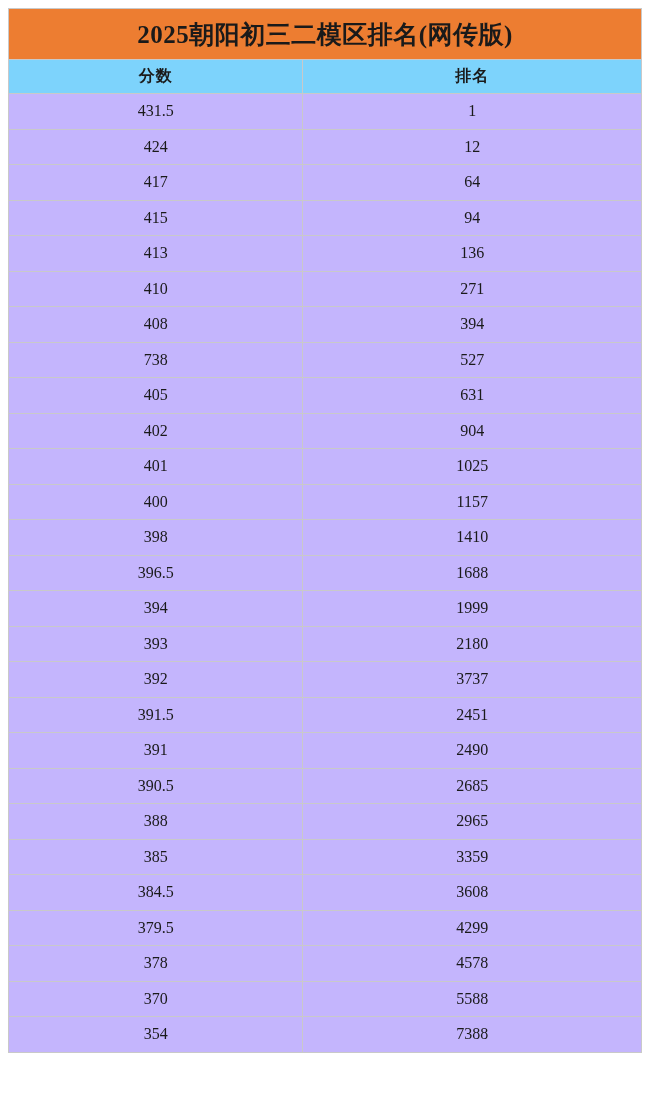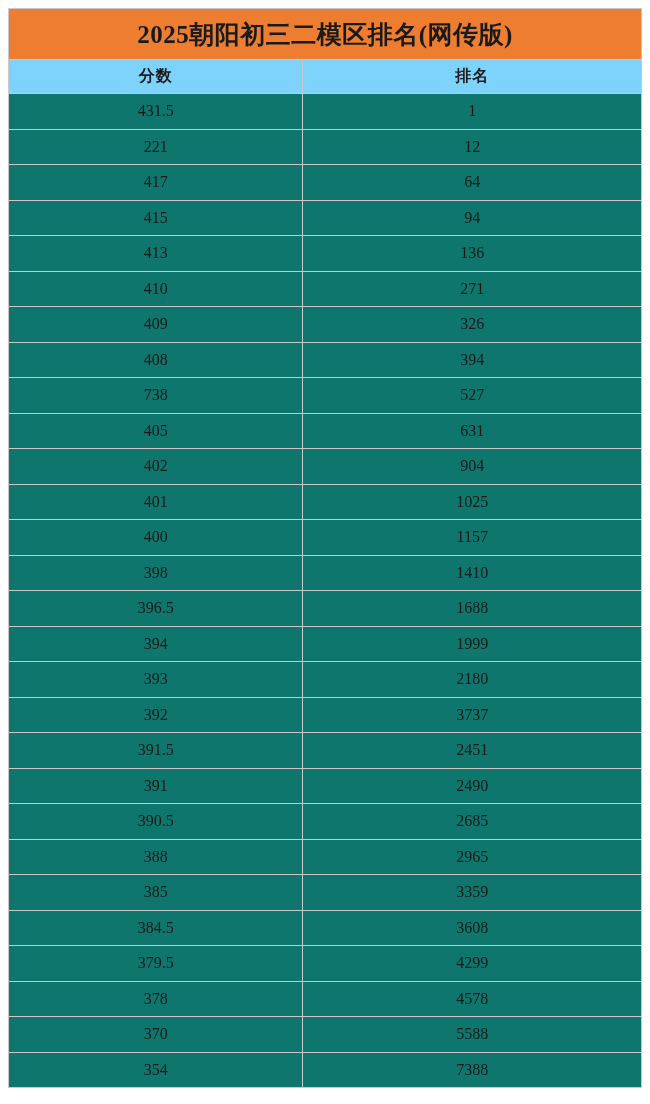--- a/index.html
+++ b/index.html
@@ -44,21 +44,21 @@
   .header-cell {
     background: #7dd3fc;
     font-size: 16px;
     font-weight: bold;
     height: 31px;
     letter-spacing: 1px;
   }
   .data-cell {
     font-size: 16px;
     height: 32.5px;
-    background: #0f766e;
+    background: #c4b5fd;
   }
   .col-score { width: 46.5%; }
   .col-rank  { width: 53.5%; }
 </style>
 </head>
 <body>
 
 <div class="sheet">
   <table class="rank-table">
     <colgroup>
@@ -72,42 +72,38 @@
       <tr>
         <td class="header-cell">分数</td>
         <td class="header-cell">排名</td>
       </tr>
 
       <tr>
           <td class="data-cell">431.5</td>
           <td class="data-cell">1</td>
         </tr>
         <tr>
-          <td class="data-cell">221</td>
+          <td class="data-cell">424</td>
           <td class="data-cell">12</td>
         </tr>
         <tr>
           <td class="data-cell">417</td>
           <td class="data-cell">64</td>
         </tr>
         <tr>
           <td class="data-cell">415</td>
           <td class="data-cell">94</td>
         </tr>
         <tr>
           <td class="data-cell">413</td>
           <td class="data-cell">136</td>
         </tr>
         <tr>
           <td class="data-cell">410</td>
           <td class="data-cell">271</td>
-        </tr>
-        <tr>
-          <td class="data-cell">409</td>
-          <td class="data-cell">326</td>
         </tr>
         <tr>
           <td class="data-cell">408</td>
           <td class="data-cell">394</td>
         </tr>
         <tr>
           <td class="data-cell">738</td>
           <td class="data-cell">527</td>
         </tr>
         <tr>

